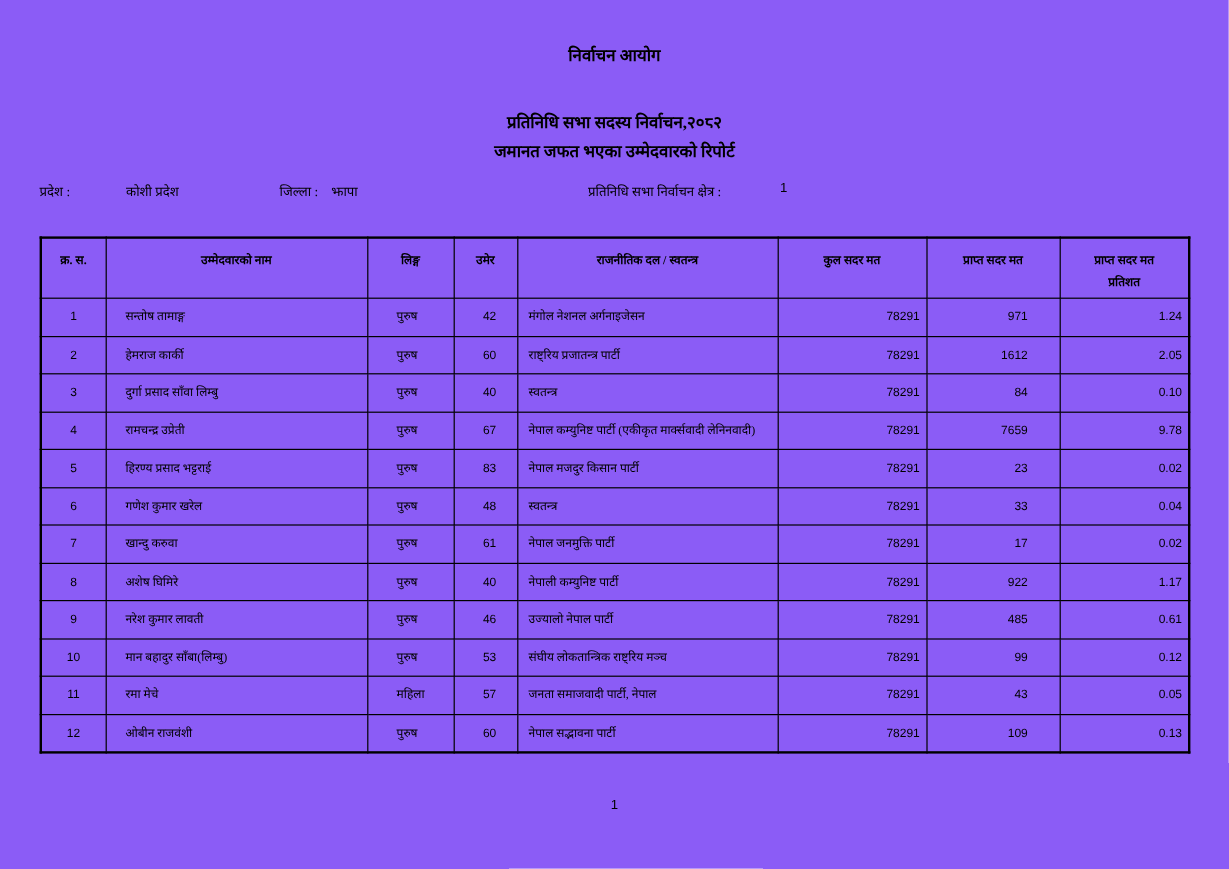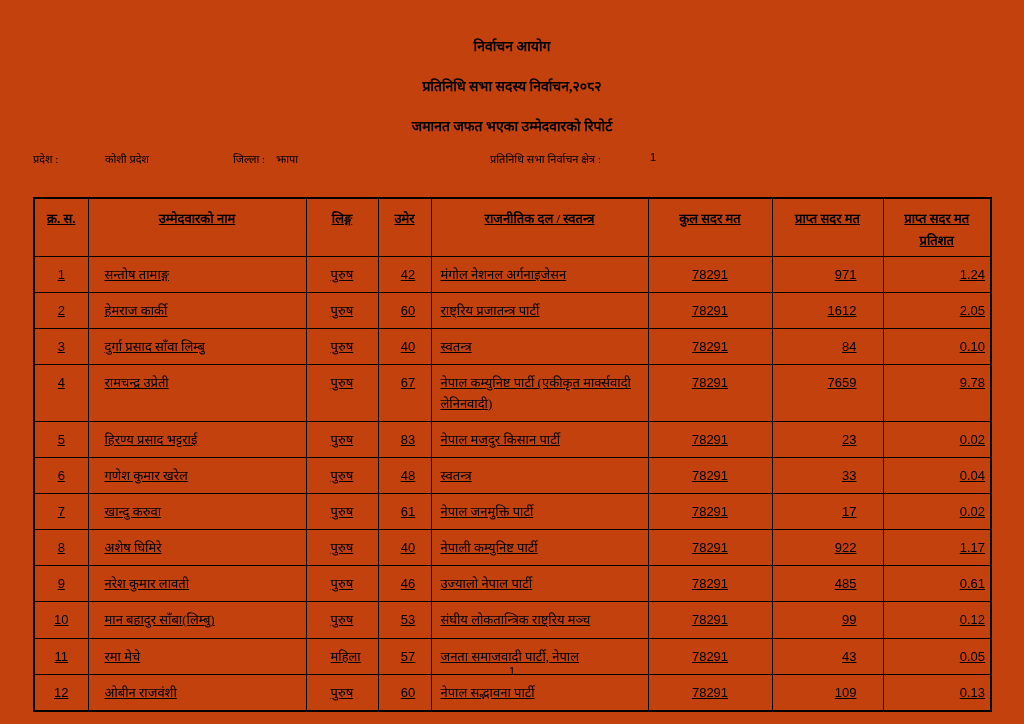--- a/index.html
+++ b/index.html
@@ -1,67 +1,66 @@
 <!DOCTYPE html>
 <html lang="ne"><head>
 <meta charset="utf-8">
 <style>
   html,body{margin:0;padding:0;background:#ffffff;}
   .page{
     position:relative;
     width:1024px;height:724px;
-    background:#c2410c;
+    background:#8b5cf6;
     color:#000;
     font-family:"Liberation Sans","DejaVu Sans",sans-serif;
     overflow:hidden;
   }
   .title{
     position:absolute;left:0;width:100%;
     text-align:center;font-weight:bold;font-size:14px;
     font-family:"Liberation Serif","DejaVu Serif",serif;
   }
   .title-1{top:36px;}
-  .title-2{top:76px;}
+  .title-2{top:92px;}
   .title-3{top:116px;}
   .meta{position:absolute;top:151px;left:0;width:100%;height:18px;font-size:11px;}
   .meta span{position:absolute;white-space:nowrap;font-family:"Liberation Serif","DejaVu Serif",serif;}
   .m-label{font-weight:normal;}
   .m-province-label{left:33px;}
   .m-province-value{left:66px;margin-left:39px;}
   .m-district-label{left:233px;}
   .m-district-value{left:276px;}
   .m-constituency-label{left:490px;}
   .m-constituency-value{left:650px;font-family:"Liberation Sans",sans-serif !important;}
   table.report{
     position:absolute;left:33px;top:197px;
     width:957px;
     border-collapse:collapse;table-layout:fixed;
     border:2px solid #000;
-    font-size:13px;
-    text-decoration:underline;
+    font-size:10px;
   }
   table.report th,table.report td{
     border:1px solid #000;
     vertical-align:top;
     overflow:hidden;
   }
   thead th{
     font-weight:bold;text-align:center;
     padding:10px 4px 7px;
     font-family:"Liberation Serif","DejaVu Serif",serif;
     border-bottom-width:2px;
   }
   .hdr-line2{display:block;margin-top:4px;}
   tbody td{height:13px;padding:8px 5px 7px;line-height:1.55;}
   .c-sn{text-align:center;font-family:"Liberation Sans",sans-serif;}
   .c-name{text-align:left;padding-left:16px;font-family:"Liberation Serif","DejaVu Serif",serif;}
   .c-gender{text-align:left;padding-left:24px;font-family:"Liberation Serif","DejaVu Serif",serif;}
   .c-age{text-align:center;padding-left:12px;}
   .c-party{text-align:left;padding-left:9px;font-family:"Liberation Serif","DejaVu Serif",serif;}
-  .c-total{text-align:center;}
+  .c-total{text-align:right;}
   .c-received{text-align:right;padding-right:26px;}
   .c-percent{text-align:right;}
   .footer{
     position:absolute;top:665px;left:0;width:100%;
     text-align:center;font-size:11px;
   }
 </style>
 </head>
 <body>
 

